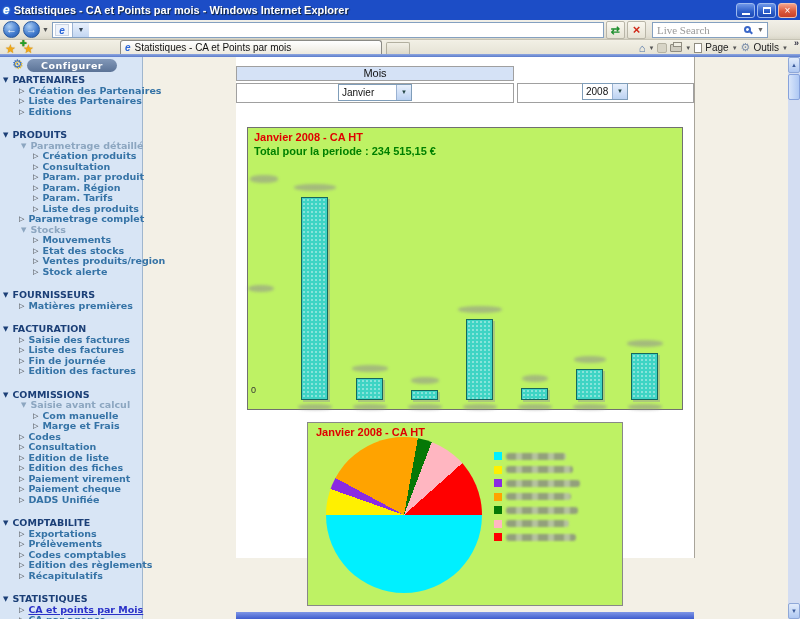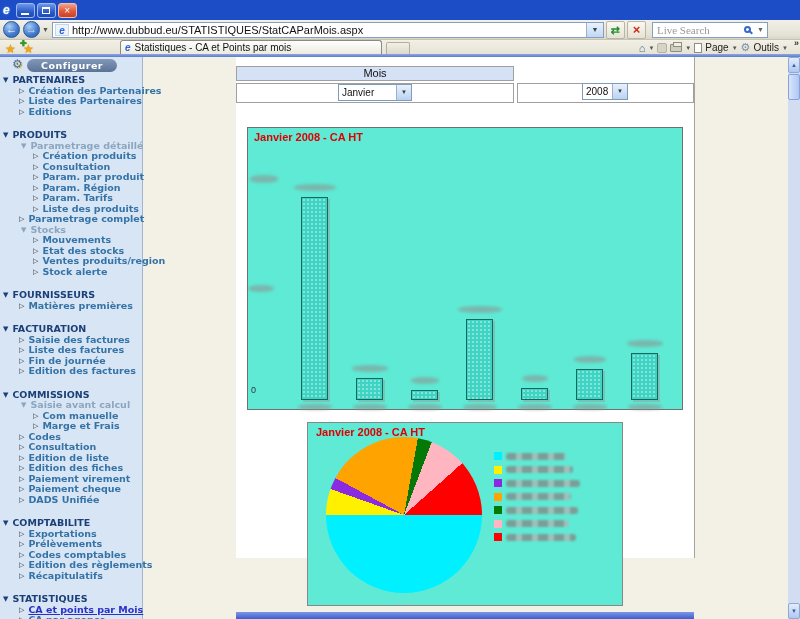--- a/index.html
+++ b/index.html
@@ -102,21 +102,21 @@
   
   .content { position:absolute; left:236px; top:0; width:459px; height:501px; background:#fff; border-right:1px solid #A8A49A; }
   .cellbox { position:absolute; border:1px solid #A0A0A0; background:#D5E2F6; text-align:center;
     font-size:11px; color:#111; line-height:13px; }
   .cellbox.white { background:#fff; }
   .xpselect { position:absolute; height:17px; background:#fff; border:1px solid #7F9DB9; display:flex; align-items:center; }
   .xpselect .val { flex:1; font-size:10px; color:#111; text-align:left; padding-left:3px; white-space:nowrap; overflow:hidden; }
   .xpselect .btn { width:15px; height:15px; background:linear-gradient(180deg,#e8f0fc,#bcd2f2); border-left:1px solid #9ab2d2;
     font-size:6px; color:#244; text-align:center; line-height:15px; }
 
-  .panel { position:absolute; background:#5eead4; }
+  .panel { position:absolute; background:#bef264; }
   .barpanel { left:11px; top:70px; width:436px; height:283px; border:1px solid #707070; }
   .piepanel { left:71px; top:365px; width:316px; height:184px; border:1px solid #888; }
   .ptitle { position:absolute; font-size:11px; font-weight:bold; color:#E00000; white-space:nowrap; }
   .ptotal { position:absolute; font-size:11px; font-weight:bold; color:#008000; white-space:nowrap; }
 
   .smudge { position:absolute; background:#8f8f8f; border-radius:45%; filter:blur(1.5px); opacity:.55; }
   .lsmudge { height:7px; background:repeating-linear-gradient(90deg,#858585 0 10px,#b3b3b3 10px 16px);
     filter:blur(1.3px); opacity:.75; border-radius:3px; }
 
   .bar { position:absolute; width:27px; border:1px solid #16675e; background-color:#3ED4C4;
@@ -138,32 +138,32 @@
   .varrow.up { top:0; }
   .varrow.down { bottom:0; }
   .vthumb { position:absolute; left:0; top:17px; width:12px; height:26px; border:1px solid #86A2DC; border-radius:2px;
     background:linear-gradient(90deg,#D8E5FA,#AEC8F4); }
 </style>
 </head>
 <body>
 
 <div class="titlebar">
   <span class="ie-ico">e</span>
+  <span class="ttl">Statistiques - CA et Points par mois - Windows Internet Explorer</span>
   <span class="winbtn"><span class="minglyph"></span></span>
   <span class="winbtn"><span class="maxglyph"></span></span>
   <span class="winbtn close">×</span>
 </div>
 
 <div class="navbar">
   <span class="navcircle">←</span>
   <span class="navcircle fwd">→</span>
   <span class="navdrop">▼</span>
   <span class="addressbar">
     <span class="fav">e</span>
-    <span class="url">http://www.dubbud.eu/STATISTIQUES/StatCAParMois.aspx</span>
     <span class="addrbtn">▼</span>
   </span>
   <span class="sqbtn refresh">⇄</span>
   <span class="sqbtn stop">×</span>
   <span class="searchbox">
     <span class="ph">Live Search</span>
     <span class="mag"></span>
     <span class="searchdrop">▼</span>
   </span>
 </div>
@@ -398,20 +398,21 @@
       <span class="val">Janvier</span>
       <span class="btn">▼</span>
     </div>
     <div class="xpselect" style="left:346px;top:26px;width:46px;">
       <span class="val">2008</span>
       <span class="btn">▼</span>
     </div>
 
     <div class="panel barpanel">
       <div class="ptitle" style="left:6px;top:3px;">Janvier 2008 - CA HT</div>
+      <div class="ptotal" style="left:6px;top:17px;">Total pour la periode  : 234 515,15 €</div>
       <div class="smudge" style="left:2px;top:47px;width:28px;height:8px;"></div>
       <div class="smudge" style="left:0;top:157px;width:26px;height:7px;"></div>
       <div class="zero">0</div>
       <div id="bar-plot">
           <div class="bar" style="left: 53px; top: 69px; height: 203px; background-color: rgb(62, 212, 196);"></div>
           <div class="smudge" style="left: 46px; top: 56px; width: 42px; height: 7px;"></div>
           <div class="smudge" style="left: 50px; top: 276px; width: 34px; height: 6px;"></div>
           <div class="bar" style="left: 108px; top: 250px; height: 22px; background-color: rgb(62, 212, 196);"></div>
           <div class="smudge" style="left: 104px; top: 237px; width: 36px; height: 7px;"></div>
           <div class="smudge" style="left: 105px; top: 276px; width: 34px; height: 6px;"></div>

